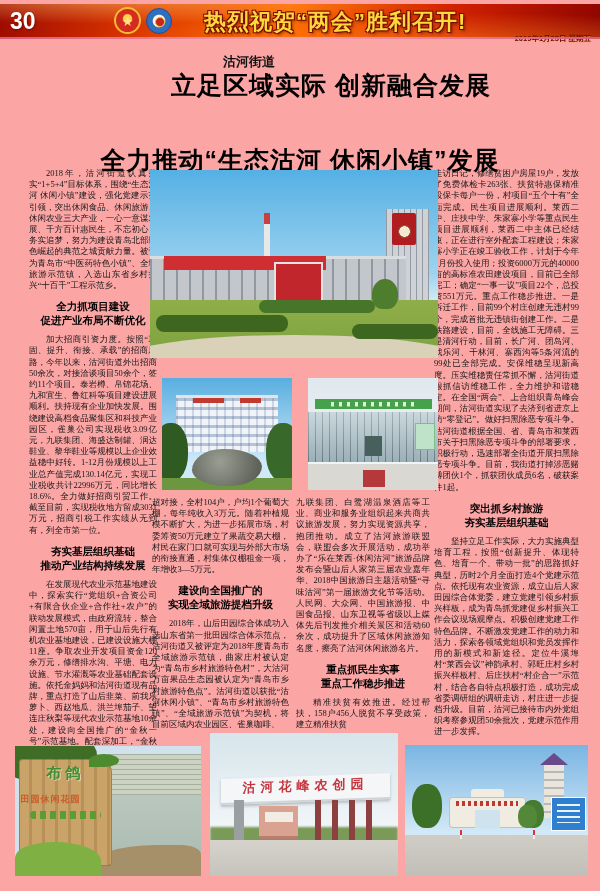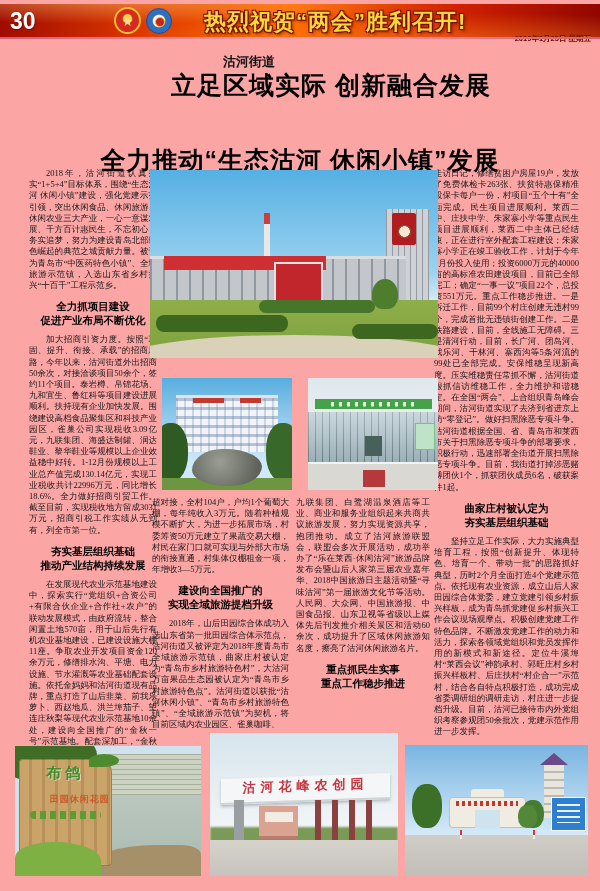--- a/index.html
+++ b/index.html
@@ -105,21 +105,21 @@
     background-image:repeating-linear-gradient(180deg,rgba(120,130,110,.45) 0 1px,transparent 1px 5px);}
   .s-pond{left:48%;right:0;top:38%;bottom:14%;background:linear-gradient(180deg,#b9c7be,#aebdb4);}
   .s-bank{left:40%;right:0;bottom:0;height:24%;background:#a5906a;border-radius:60% 18% 0 0/70% 30% 0 0;}
   .s-tree{left:-8%;top:-14%;width:52%;height:42%;background:#3f6d26;border-radius:40% 50% 45% 40%;}
   .s-board{left:2%;top:10%;width:50%;height:82%;border-radius:4px 14px 4px 4px;
     background:repeating-linear-gradient(90deg,#c9a368 0 10px,#b8905a 10px 13px);
     box-shadow:inset 0 0 0 1px rgba(90,60,20,.35);}
   .s-leaf{left:40%;top:6%;width:16%;height:10%;background:#4e8a2e;border-radius:50% 50% 50% 0;}
   .s-title{left:4%;top:14%;width:46%;text-align:center;font-weight:bold;font-size:15px;
     letter-spacing:4px;color:#3f8f2f;text-shadow:1px 1px 0 rgba(255,255,255,.5);}
-  .s-sub{left:3%;top:36%;width:48%;text-align:right;font-weight:bold;font-size:9px;
+  .s-sub{left:3%;top:36%;width:48%;text-align:left;font-weight:bold;font-size:9px;
     letter-spacing:1px;color:#cc5a2a;}
   .s-squiggle{left:8%;top:50%;width:38%;height:6%;
     background:repeating-linear-gradient(90deg,#5a9e33 0 6px,transparent 6px 10px);border-radius:4px;}
   .s-grass{left:0;bottom:0;width:46%;height:26%;background:#7fb043;border-radius:50% 60% 0 0;}
 
   .photo-gate{left:210px;top:733px;width:188px;height:143px;}
   .m-sky{inset:0;background:linear-gradient(180deg,#d7e5ec,#f2f6f8 70%);}
   .m-treeline{left:0;right:0;top:66%;height:10%;background:#7a9a58;filter:blur(1px);}
   .m-canopy{left:6%;right:4%;top:30%;height:17%;background:#f4f6f7;transform:skewY(-2deg);
     border-bottom:2px solid #cfd4d6;box-shadow:0 2px 3px rgba(80,90,100,.35);}
@@ -197,26 +197,27 @@
     </div>
     <p>2018年，山后田园综合体成功入选山东省第一批田园综合体示范点，沽河街道又被评定为2018年度青岛市全域旅游示范镇，曲家庄村被认定为“青岛市乡村旅游特色村”，大沽河万亩果品生态园被认定为“青岛市乡村旅游特色点”。沽河街道以获批“沽河休闲小镇”、“青岛市乡村旅游特色镇”、“全域旅游示范镇”为契机，将目前区域内农业园区、雀巢咖啡、</p>
   </div>
 
   <div class="col col3">
     <p class="cont">九联集团、白鹭湖温泉酒店等工业、商业和服务业组织起来共商共议旅游发展，努力实现资源共享，抱团推动。成立了沽河旅游联盟会，联盟会多次开展活动，成功举办了“乐在莱西·休闲沽河”旅游品牌发布会暨山后人家第三届农业嘉年华、2018中国旅游日主题活动暨“寻味沽河”第一届旅游文化节等活动。人民网、大众网、中国旅游报、中国食品报、山东卫视等省级以上媒体先后刊发推介相关景区和活动60余次，成功提升了区域休闲旅游知名度，擦亮了沽河休闲旅游名片。</p>
     <div class="subhead">
       <div>重点抓民生实事</div>
       <div>重点工作稳步推进</div>
     </div>
+    <p>精准扶贫有效推进。经过帮扶，158户456人脱贫不享受政策，建立精准扶贫</p>
   </div>
 
   <div class="col col4">
     <p class="cont">走访日记，修缮贫困户房屋19户，发放了免费体检卡263张、扶贫特惠保精准投保卡每户一份，村项目“五个十有”全面完成。民生项目进展顺利。莱西二中、庄扶中学、朱家寨小学等重点民生项目进展顺利，莱西二中主体已经结束，正在进行室外配套工程建设；朱家寨小学正在竣工验收工作，计划于今年3月份投入使用；投资6000万元的40000亩的高标准农田建设项目，目前已全部完工；确定“一事一议”项目22个，总投资551万元。重点工作稳步推进。一是拆迁工作，目前99个村庄创建无违村99个，完成首批无违镇街创建工作。二是铁路建设，目前，全线施工无障碍。三是清河行动，目前，长广河、团岛河、我乐河、干林河、寨西沟等5条河流的99处已全部完成。安保维稳呈现新高度。压实维稳责任常抓不懈，沽河街道狠抓信访维稳工作，全力维护和谐稳定。在全国“两会”、上合组织青岛峰会期间，沽河街道实现了去济到省进京上访“零登记”。做好扫黑除恶专项斗争。沽河街道根据全国、省、青岛市和莱西市关于扫黑除恶专项斗争的部署要求，积极行动，迅速部署全街道开展扫黑除恶专项斗争。目前，我街道打掉涉恶赌博团伙1个，抓获团伙成员6名，破获案件1起。</p>
     <div class="subhead">
-      <div>曲家庄村被认定为</div>
+      <div>突出抓乡村旅游</div>
       <div>夯实基层组织基础</div>
     </div>
     <p>坚持立足工作实际，大力实施典型培育工程，按照“创新提升、体现特色、培育一个、带动一批”的思路抓好典型，历时2个月全面打造4个党建示范点。依托现有农业资源，成立山后人家田园综合体党委，建立党建引领乡村振兴样板，成为青岛抓党建促乡村振兴工作会议现场观摩点。积极创建党建工作特色品牌。不断激发党建工作的动力和活力，探索各领域党组织和党员发挥作用的新模式和新途径。定位牛溪埠村“莱西会议”神韵承村、郭旺庄村乡村振兴样板村、后庄扶村“村企合一”示范村，结合各自特点积极打造，成功完成省委调研组的调研走访，村庄进一步提档升级。目前，沽河已接待市内外党组织考察参观团50余批次，党建示范作用进一步发挥。</p>
   </div>
 
   <div class="photo photo-factory">
     <div class="ab f-sky"></div>
     <div class="ab f-silo"></div>
     <div class="ab f-silo-sign"></div>
     <div class="ab f-silo-dot"></div>

